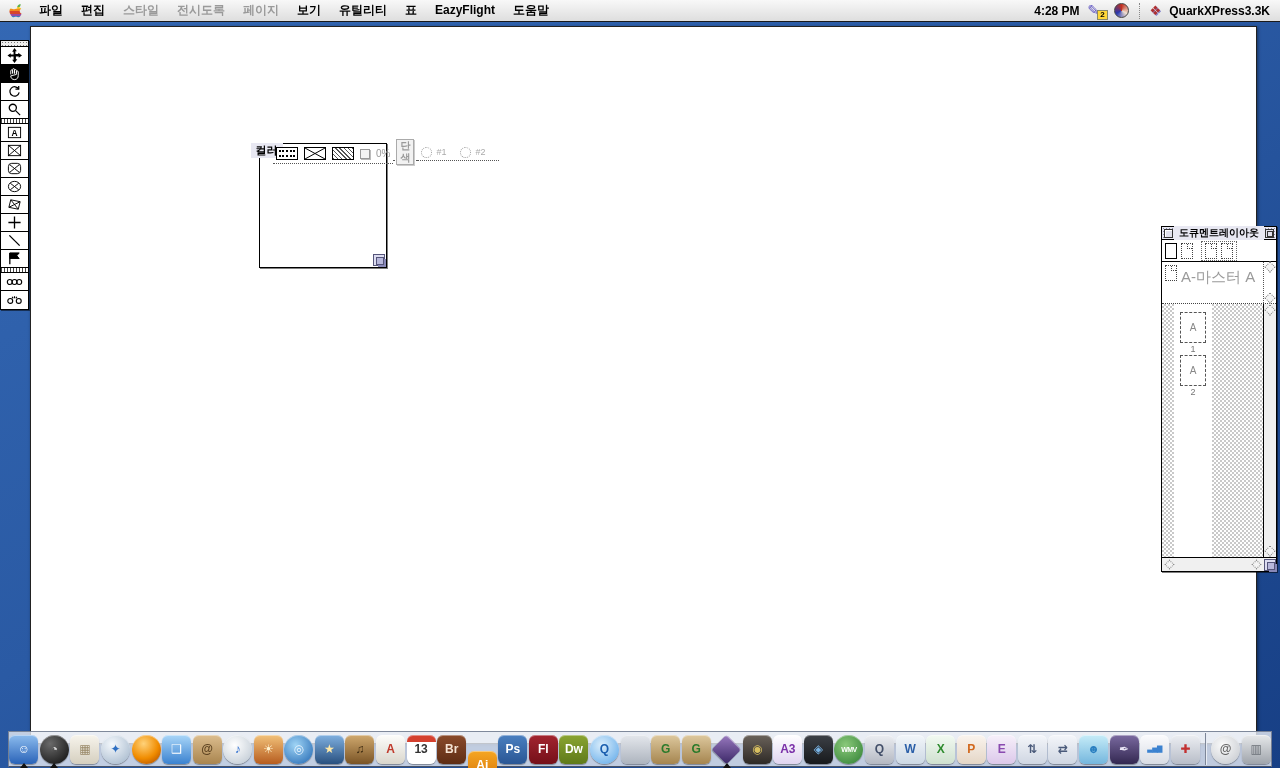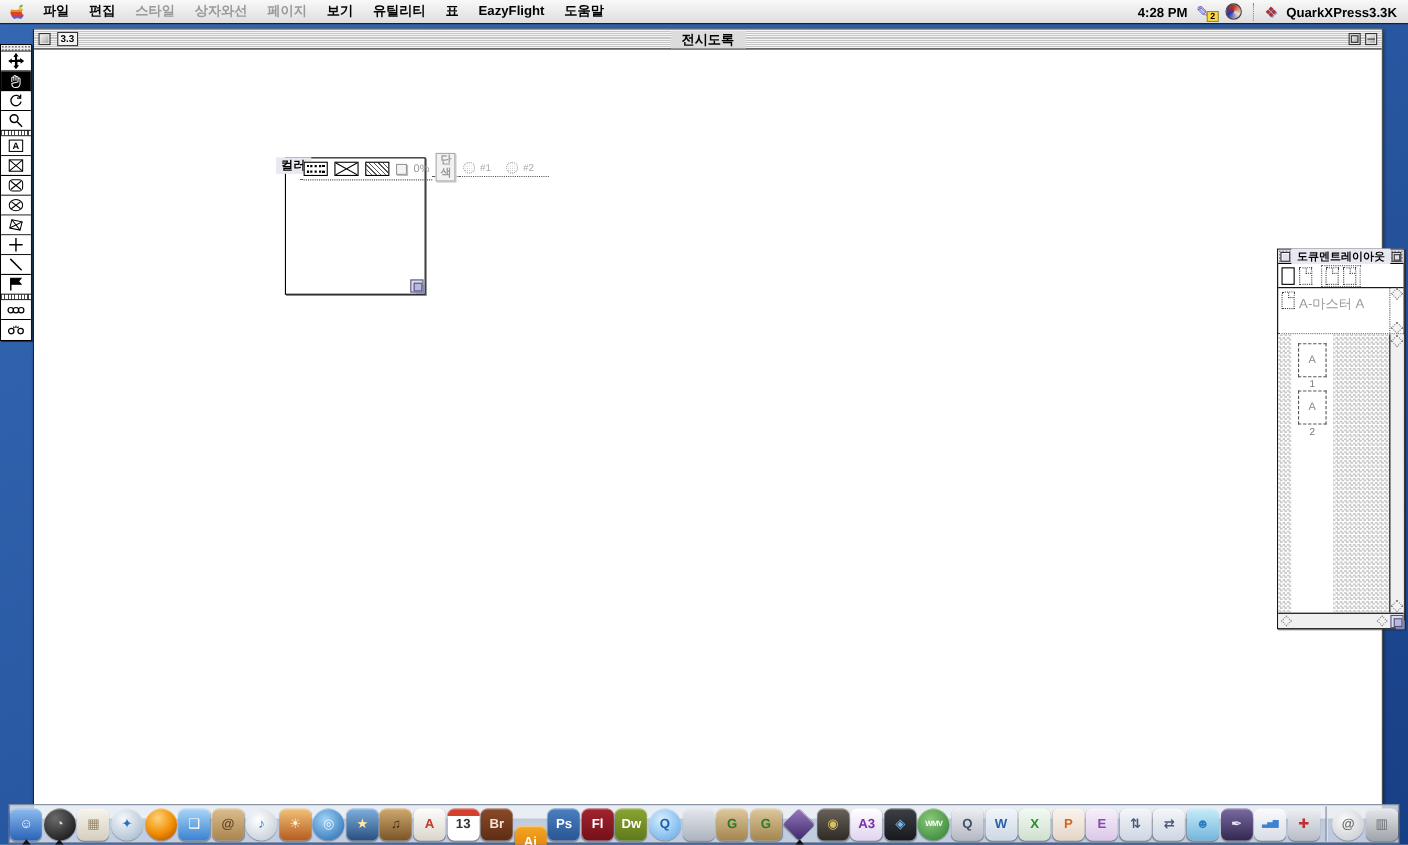--- a/index.html
+++ b/index.html
@@ -153,21 +153,21 @@
   .doclay { left:1161px; top:226px; width:116px; height:346px; display:flex; flex-direction:column; }
   .dl-icons { height:22px; display:flex; align-items:center; gap:4px; padding:0 3px;
               border-bottom:1px solid #000; }
   .pg-solid { width:12px; height:16px; border:1px solid #000; background:#fff; }
   .pg-dot { width:12px; height:16px; border:1px dotted #444; background:#fff; position:relative; }
   .pg-dot::after { content:""; position:absolute; right:0; top:0; width:4px; height:4px;
                    border-left:1px dotted #444; border-bottom:1px dotted #444; background:#fff; }
   .dl-group { display:flex; gap:4px; border:1px dotted #666; padding:1px 3px; margin-left:4px; }
   .dl-master { height:42px; display:flex; border-bottom:1px dotted #444; }
   .dl-master-main { flex:1; display:flex; align-items:flex-start; gap:4px; padding:3px; }
-  .dl-master-name { color:#9a9a9a; font-size:12px; margin-top:3px; white-space:nowrap; }
+  .dl-master-name { color:#9a9a9a; font-size:15px; margin-top:3px; white-space:nowrap; }
   .mini-scroll { width:13px; border-left:1px dotted #555; display:flex; flex-direction:column;
                  justify-content:space-between; align-items:center; padding:1px 0; }
   .arrow-d { width:8px; height:8px; border:1px dotted #888; transform:rotate(45deg); background:#f4f4f4; }
   .dl-pages { flex:1; position:relative;
       background:repeating-conic-gradient(#c9c9c9 0% 25%,#ffffff 0% 50%);
       background-size:4px 4px; display:flex; }
   .dl-pages-inner { flex:1; position:relative; }
   .white-col { position:absolute; left:12px; top:0; bottom:0; width:38px; background:#fff; }
   .page-stack { position:absolute; left:17px; top:8px; width:28px; display:flex;
                 flex-direction:column; align-items:center; }
@@ -231,21 +231,21 @@
             <stop offset="1" stop-color="#3a7ac0"></stop>
         </linearGradient>
       </defs>
       <path fill="url(#rb)" d="M10.5 0c-.9.1-2 .7-2.6 1.5-.5.7-.9 1.7-.7 2.6 1 0 2-.6 2.6-1.4.6-.7 1-1.7.7-2.7zM6.9 4.4c-1.3 0-2.4.8-3.1.8-.7 0-1.7-.8-2.8-.8C-.4 4.4-1 7 0 9.5c.7 1.8 2 3.8 3.3 3.8.9 0 1.3-.6 2.6-.6s1.6.6 2.7.6c1.2 0 2.3-1.9 3-3.6-2.2-.9-2.5-4-.3-5-.7-.9-1.8-1.3-2.4-1.3-.9 0-1.6.7-2 1z" transform="translate(1 1)"></path>
     </svg>
   </div>
   <div id="menu-items" style="display: flex; align-items: flex-end;">
       <span class="menu-item">파일</span>
       <span class="menu-item">편집</span>
       <span class="menu-item disabled">스타일</span>
-      <span class="menu-item disabled">상자와선</span>
+      <span class="menu-item disabled">전시도록</span>
       <span class="menu-item disabled">페이지</span>
       <span class="menu-item">보기</span>
       <span class="menu-item">유틸리티</span>
       <span class="menu-item">표</span>
       <span class="menu-item">EazyFlight</span>
       <span class="menu-item">도움말</span>
     </div>
   <div class="mb-right">
     <span class="mb-clock">4:28 PM</span>
     <span class="pencil-wrap">
@@ -253,29 +253,20 @@
       <span class="pencil-badge">2</span>
     </span>
     <span class="swirl"></span>
     <span class="mb-sep"></span>
     <span class="quark-mini">❖</span>
     <span>QuarkXPress3.3K</span>
   </div>
 </div>
 
 <div class="window">
-  <div class="titlebar">
-    <span class="tb-box"></span>
-    <span class="tb-badge">3.3</span>
-    <span class="tb-title">전시도록</span>
-    <span class="tb-right">
-      <span class="tb-box tb-zoom"></span>
-      <span class="tb-box tb-shade"></span>
-    </span>
-  </div>
   <div style="height:699px;background:#fff;"></div>
 </div>
 
 <div class="toolpal">
   <div class="tp-title"></div>
 
   <div class="tool">
     <svg width="15" height="15" viewBox="0 0 16 16">
         <path fill="currentColor" d="M8 0l2.5 3.5h-1.5v3h3v-1.5L16 8l-3.5 2.5V9h-3v3h1.5L8 16l-2.5-3.5H7V9H4v1.5L.5 8 4 5.5V7h3V4H5.5z"></path>
       </svg>

